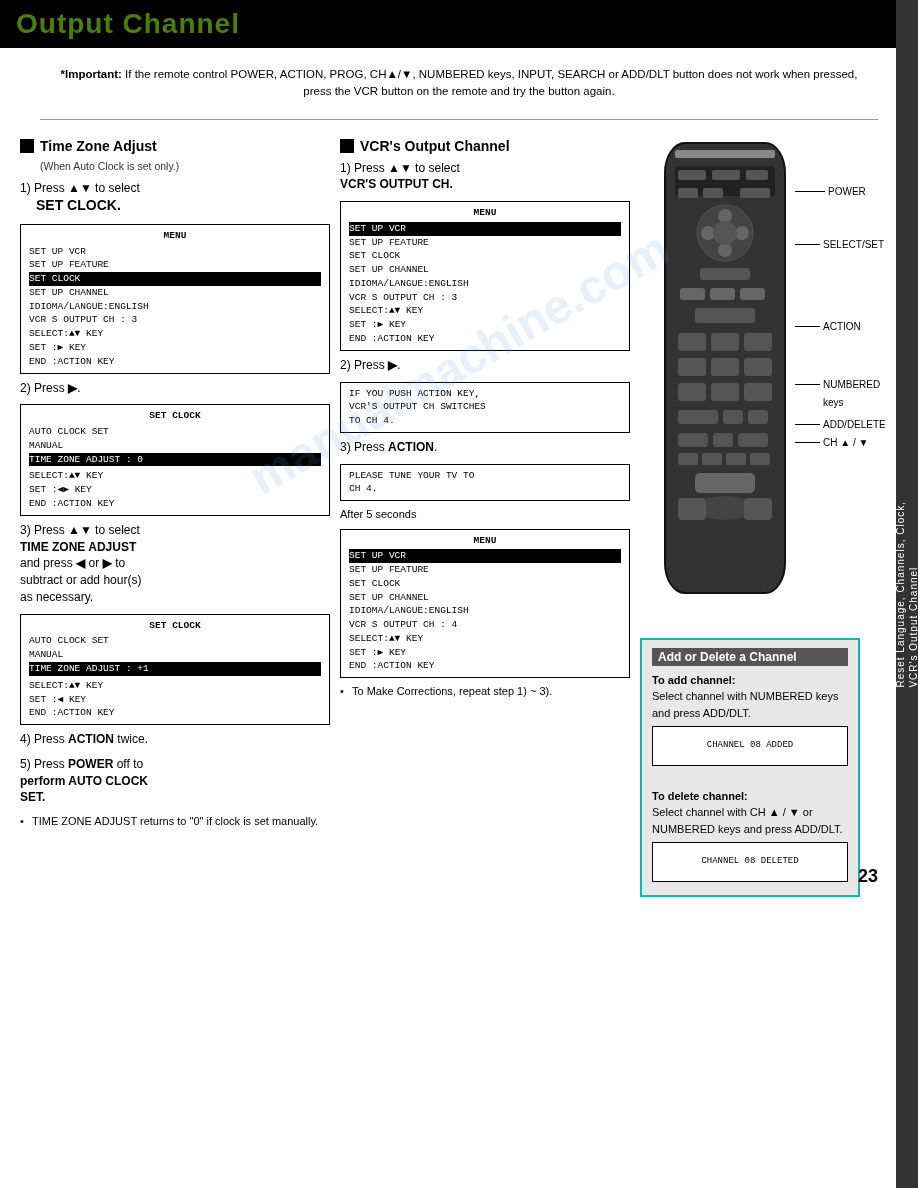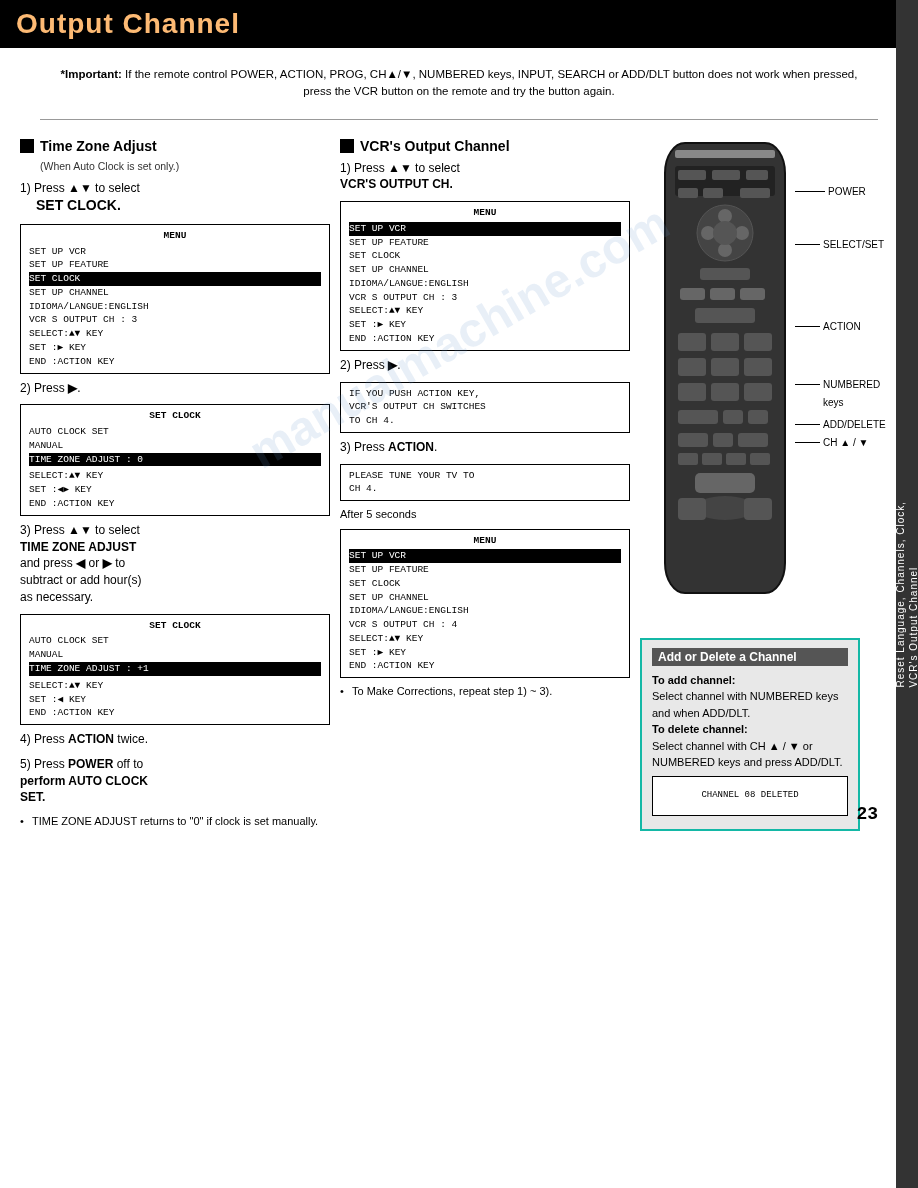--- a/index.html
+++ b/index.html
@@ -14,21 +14,21 @@
     }
 
     
     .page-header {
       background: #000;
       padding: 8px 16px;
       display: flex;
       align-items: center;
     }
     .page-header h1 {
-      color: #fdba74;
+      color: #4d7c0f;
       font-size: 28px;
       font-weight: bold;
       letter-spacing: 1px;
       text-align: center;
     }
 
     
     .important-note {
       text-align: center;
       padding: 18px 60px 10px;
@@ -188,21 +188,20 @@
       line-height: 1.3;
     }
 
     
     .page-number {
       position: absolute;
       bottom: 20px;
       right: 40px;
       font-size: 18px;
       font-weight: bold;
-      font-family: Liberation Mono, monospace;
     }
 
     
     .bullet-item {
       padding-left: 12px;
       position: relative;
       font-size: 11px;
       line-height: 1.4;
       margin-bottom: 4px;
     }
@@ -487,21 +486,24 @@
             <div style="width:25px; height:1px; background:#000;"></div>
             <span style="margin-left:3px;">CH ▲ / ▼</span>
           </div>
         </div>
       </div>
 
       <div class="add-delete-box" style="margin-top:10px;">
         <div class="add-delete-title">Add or Delete a Channel</div>
         <div class="add-delete-content">
           <strong>To add channel:</strong><br>
-          <span>Select channel with NUMBERED keys and when ADD/DLT.</span>
+          <span>Select channel with NUMBERED keys and press ADD/DLT.</span>
+          <div class="channel-display">
+            <span>CHANNEL 08 ADDED</span>
+          </div>
           <br>
           <strong>To delete channel:</strong><br>
           <span>Select channel with CH ▲ / ▼ or NUMBERED keys and press ADD/DLT.</span>
           <div class="channel-display">
             <span>CHANNEL 08 DELETED</span>
           </div>
         </div>
       </div>
     </div>
   </div>

